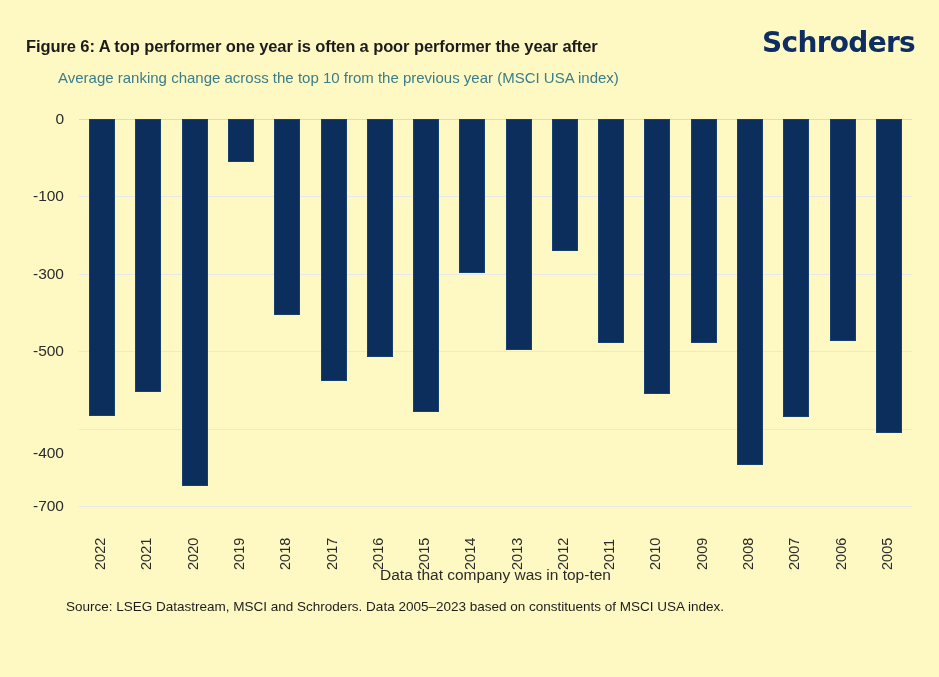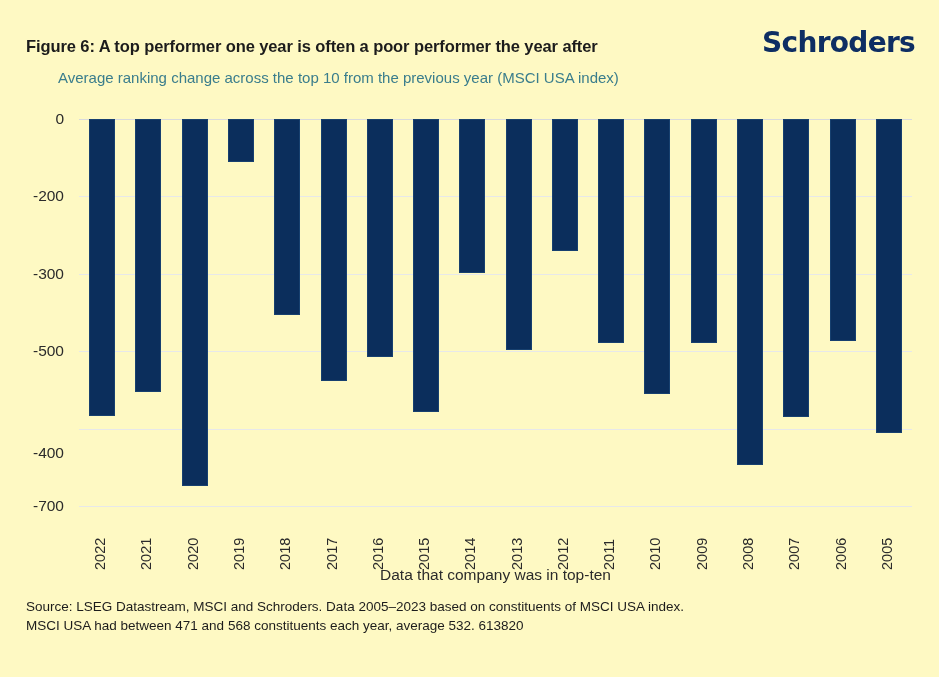--- a/index.html
+++ b/index.html
@@ -143,37 +143,38 @@
     color: #1c1c1c;
     line-height: 1.32;
     white-space: nowrap;
   }
   .source-line {
     font-size: 13.5px;
     font-weight: normal;
     color: #1c1c1c;
     line-height: 1.38;
     white-space: nowrap;
+    margin-left: 40px;
   }
 </style>
 </head>
 <body>
 
 <div id="page">
 
   <div id="header">
     <div id="fig-title">Figure 6: A top performer one year is often a poor performer the year after</div>
     <div id="fig-subtitle">Average ranking change across the top 10 from the previous year (MSCI USA index)</div>
     <div id="brand">Schroders</div>
   </div>
 
   <div id="chart">
     <div id="ylabels">
         <div class="ytick" style="top: 0px;">0</div>
-        <div class="ytick" style="top: 77.4px;">-200</div>
+        <div class="ytick" style="top: 77.4px;">-100</div>
         <div class="ytick" style="top: 154.8px;">-300</div>
         <div class="ytick" style="top: 232.2px;">-500</div>
         <div class="ytick" style="top: 309.6px; margin-top: 24px;">-400</div>
         <div class="ytick" style="top: 387px;">-700</div>
       </div>
     <div id="plot">
         <div class="gridline zero" style="top: 0px;"></div>
         <div class="gridline" style="top: 77.4px;"></div>
         <div class="gridline" style="top: 154.8px;"></div>
         <div class="gridline" style="top: 232.2px;"></div>
@@ -216,16 +217,15 @@
         <div class="xtick" style="left: 677.028px;">2008</div>
         <div class="xtick" style="left: 723.306px;">2007</div>
         <div class="xtick" style="left: 769.583px;">2006</div>
         <div class="xtick" style="left: 815.861px;">2005</div>
       </div>
     <div id="xaxis-title">Data that company was in top-ten</div>
   </div>
 
   <div id="footer">
     <div class="source-line">Source: LSEG Datastream, MSCI and Schroders. Data 2005–2023 based on constituents of MSCI USA index.</div>
-    <div class="source-line">MSCI USA had between 471 and 568 constituents each year, average 532. 613820</div>
   </div>
 
 </div>
 
 </body></html>

